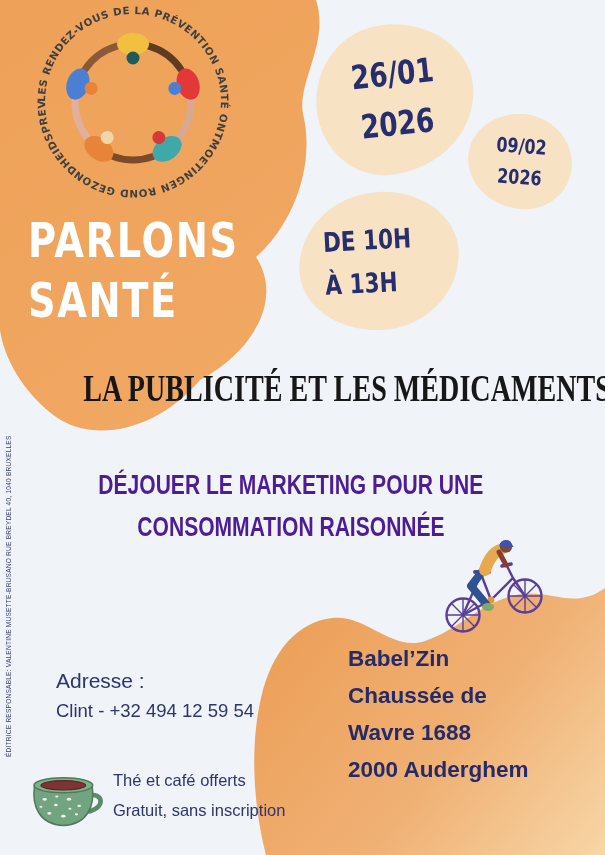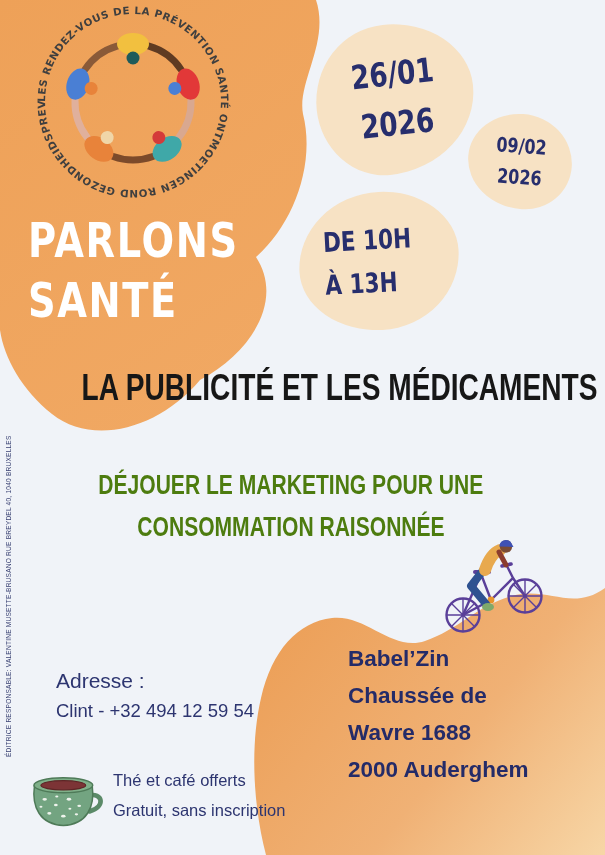--- a/index.html
+++ b/index.html
@@ -23,23 +23,23 @@
   .squish{display:inline-block;transform:scaleX(.8);transform-origin:center top;white-space:nowrap;}
   .squishL{display:inline-block;transform:scaleX(.8);transform-origin:left top;white-space:nowrap;}
 
   .brand{left:28px;top:210px;z-index:2;color:#ffffff;font-size:48px;line-height:60px;letter-spacing:2px;}
   .date1-txt{color:#272e6d;font-size:33px;line-height:50px;text-align:center;}
   .date2-txt{color:#272e6d;font-size:20px;line-height:31px;text-align:center;}
   .time-txt{color:#272e6d;font-size:27px;line-height:43px;text-align:left;}
 
   
   .title{left:0;width:552px;top:367px;z-index:2;text-align:center;color:#171717;
-         font-family:Liberation Sans, sans-serif;font-weight:bold;font-size:37px;}
+         font-family:Liberation Serif, serif;font-weight:bold;font-size:37px;}
   .title .squish{transform:scaleX(.76);}
-  .subtitle{left:0;width:582px;top:464px;z-index:2;text-align:center;color:#4d7c0f;
+  .subtitle{left:0;width:582px;top:464px;z-index:2;text-align:center;color:#4c1d95;
             font-family:"Liberation Sans",sans-serif;font-weight:bold;font-size:27px;line-height:42px;}
   .subtitle .squish{transform:scaleX(.78);}
 
   
   .contact{left:56px;top:666px;z-index:3;color:#2d3570;}
   .contact .lbl{font-size:21px;line-height:30px;}
   .contact .val{font-size:18.5px;line-height:29px;}
   .address{left:348px;top:640px;z-index:3;color:#242b68;font-weight:bold;}
   .address .lbl{font-size:22px;margin-bottom:26px;}
   .address .line{font-size:22.5px;line-height:37px;}

